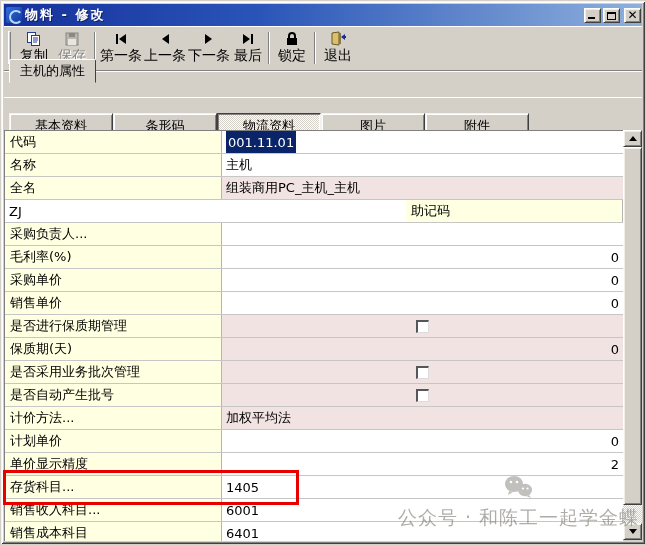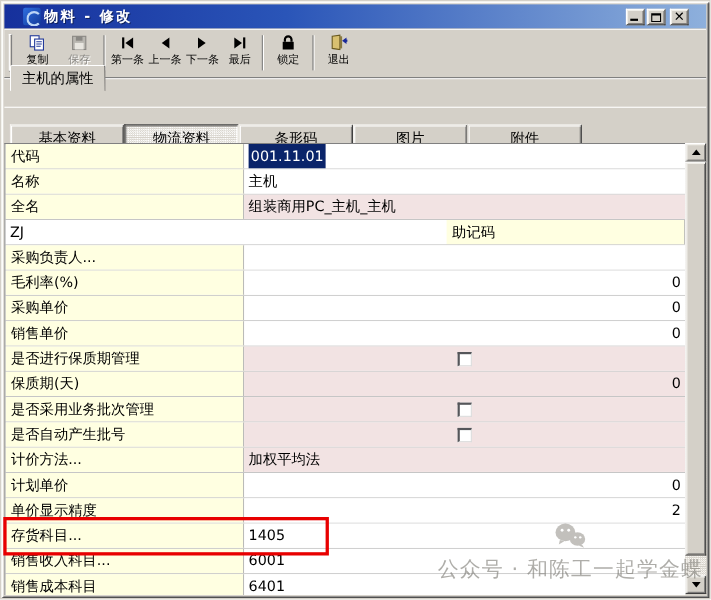--- a/index.html
+++ b/index.html
@@ -5,21 +5,21 @@
   * { margin:0; padding:0; box-sizing:border-box; }
   html,body { width:646px; height:545px; }
   body { font-family:"DejaVu Sans","Liberation Sans",sans-serif; font-size:13px; color:#000; }
 
   .window { position:relative; width:646px; height:545px; background:#d4d0c8; overflow:hidden;
     border:1px solid #d4d0c8;
     box-shadow: inset 1px 1px 0 #f6f4f0, inset -1px -1px 0 #404040, inset 2px 2px 0 #fff, inset -2px -2px 0 #808080; }
 
   
   .titlebar { position:absolute; left:3px; top:3px; right:3px; height:22px;
-    background:linear-gradient(to right,#16309c,#2a55b8 40%,#8eb0dc); display:flex; align-items:center; padding:0 16px; }
+    background:linear-gradient(to right,#16309c,#2a55b8 40%,#8eb0dc); display:flex; align-items:center; padding:0 1px; }
   .app-icon { width:16px; height:16px; margin:0 3px 0 1px; background:linear-gradient(135deg,#2f6fe0,#123a9a);
     border-radius:2px; position:relative; flex:0 0 auto; }
   .app-icon::after { content:""; position:absolute; left:3px; top:3px; width:10px; height:10px; border-radius:50%;
     border:2px solid #bcd6f6; border-right-color:transparent; }
   .title-text { color:#fff; font-weight:bold; font-size:13px; letter-spacing:2px;
     text-shadow:1px 1px 0 rgba(0,0,0,.45); flex:1 1 auto; white-space:nowrap; overflow:hidden; }
   .winbtns { display:flex; gap:2px; }
   .winbtn { width:17px; height:15px; background:#d4d0c8; border:1px solid; border-color:#fff #404040 #404040 #fff;
     box-shadow: inset 1px 1px 0 #f0eee8, inset -1px -1px 0 #848280; position:relative; cursor:default; }
   .winbtn.close { margin-left:2px; }
@@ -28,21 +28,21 @@
   .glyph-close { position:absolute; left:0; top:-1px; width:100%; text-align:center; font-size:12px; font-weight:bold; line-height:15px; }
 
   
   .toolbar { position:absolute; left:3px; top:25px; right:3px; height:45px; background:#d4d0c8;
     border-bottom:1px solid #808080; box-shadow:0 1px 0 #fff inset, 0 1px 0 #fff; display:flex; align-items:stretch; padding:2px 0 2px 4px; }
   .grip { width:3px; margin:3px 4px 3px 0; border-left:1px solid #fff; border-top:1px solid #fff;
     border-right:1px solid #808080; border-bottom:1px solid #808080; }
   .tbtn { display:flex; flex-direction:column; align-items:center; justify-content:flex-start;
     padding:2px 3px 1px; min-width:38px; cursor:default; }
   .tbtn .ticon { height:17px; display:flex; align-items:center; justify-content:center; }
-  .tbtn .tlabel { font-size:10px; line-height:16px; white-space:nowrap; }
+  .tbtn .tlabel { font-size:14px; line-height:16px; white-space:nowrap; }
   .tbtn.disabled .tlabel { color:#8a8884; text-shadow:1px 1px 0 #fff; }
   .tsep { width:2px; margin:4px 3px; border-left:1px solid #808080; border-right:1px solid #fff; }
   .navgroup .tbtn { min-width:34px; padding:2px 1px 1px; }
 
   
   .tabstrip { position:absolute; left:3px; top:72px; right:3px; height:26px; }
   .tabstrip .baseline { position:absolute; left:0; right:0; bottom:0; height:2px; border-top:1px solid #fff; }
   .proptab { position:absolute; left:5px; bottom:16px; height:24px; padding:0 10px; background:#d4d0c8;
     border:1px solid; border-color:#fff #404040 transparent #fff; border-top-left-radius:2px; border-top-right-radius:2px;
     display:flex; align-items:center; font-size:13px; z-index:2; }
@@ -203,22 +203,22 @@
 
   <div class="tabstrip">
     <div class="baseline"></div>
     <div class="proptab">
       <span>主机的属性</span>
     </div>
   </div>
 
   <div class="subtabs">
       <div class="subtab">基本资料</div>
+      <div class="subtab">条形码</div>
       <div class="subtab active">物流资料</div>
-      <div class="subtab">条形码</div>
       <div class="subtab">图片</div>
       <div class="subtab">附件</div>
     </div>
 
   <div class="grid">
       <div class="row">
         <div class="cell label">代码</div>
         <div class="cell value">
           <span class="selected-text">001.11.01</span>
         </div>

